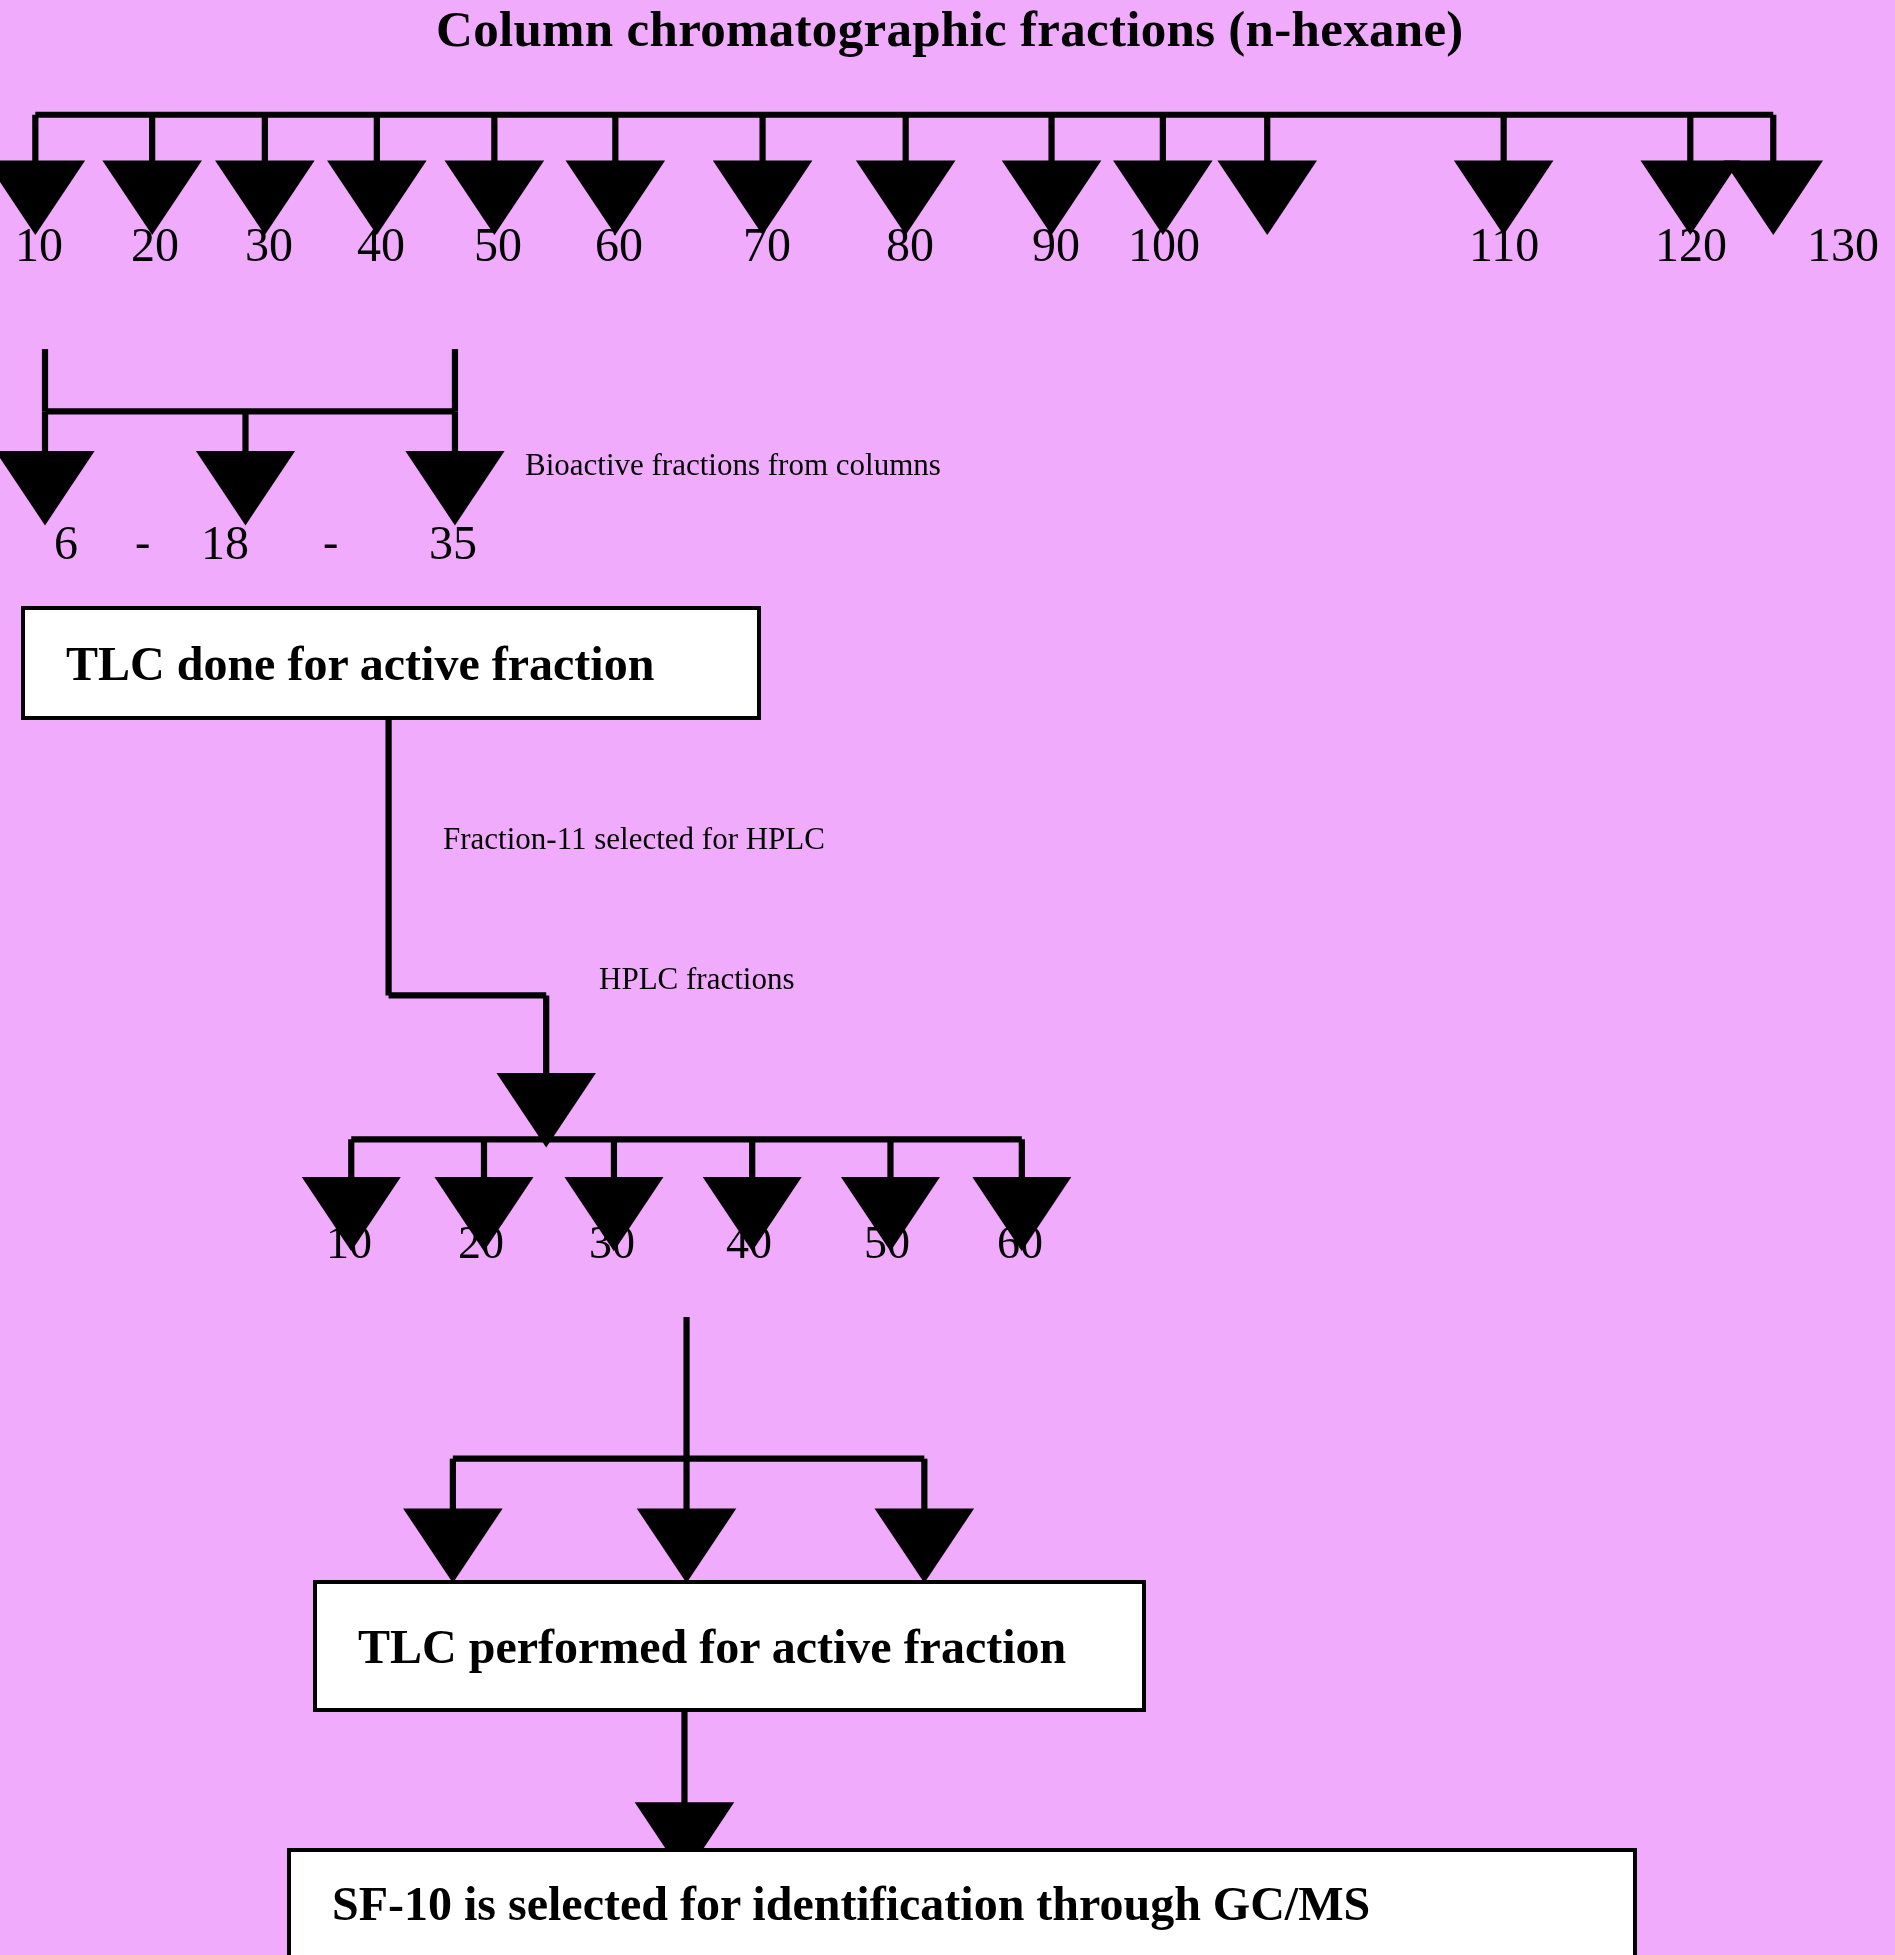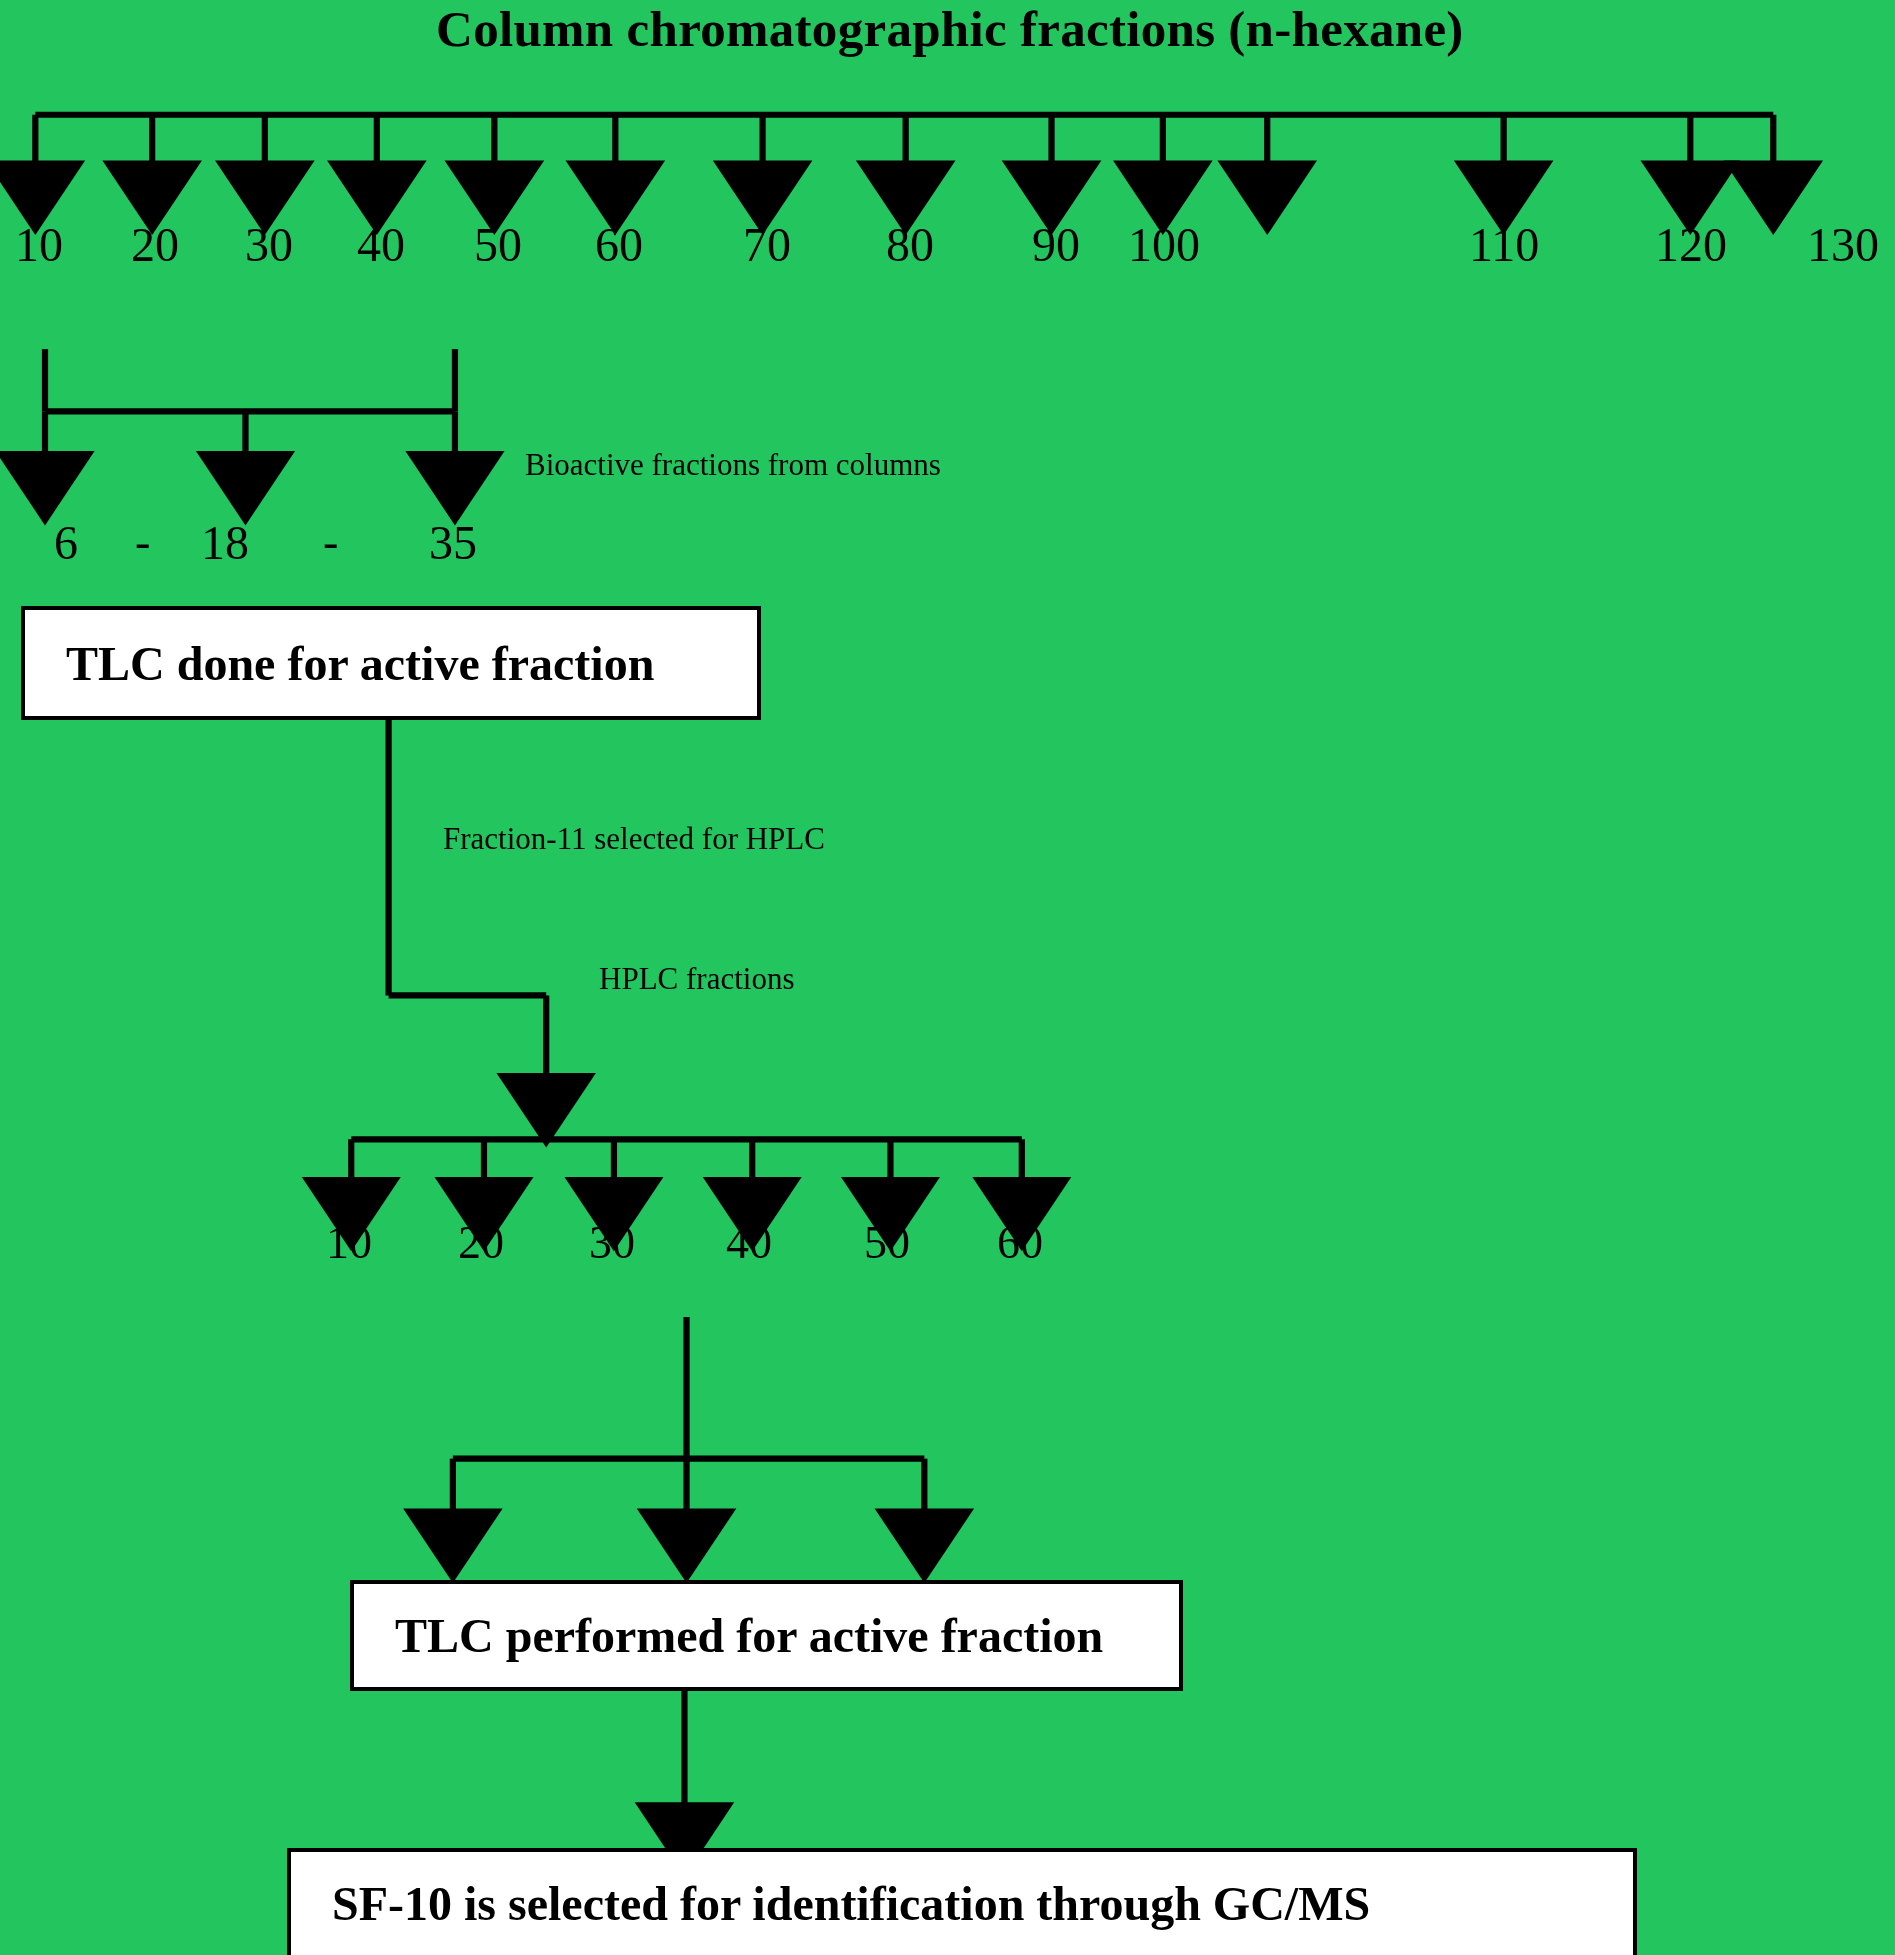--- a/index.html
+++ b/index.html
@@ -1,17 +1,17 @@
 <!DOCTYPE html>
 <html style="font-size:11px"><head>
 <meta charset="utf-8">
 <style>
   html,body{margin:0;padding:0;background:#ffffff;}
   body{font-family:"Liberation Serif","DejaVu Serif",serif;color:#000;}
-  #stage{position:relative;width:1895px;height:1955px;background:#22c55e;overflow:hidden;}
+  #stage{position:relative;width:1895px;height:1955px;background:#f0abfc;overflow:hidden;}
   svg.lines{position:absolute;left:0;top:0;width:1895px;height:1955px;pointer-events:none;}
   .txt{position:absolute;white-space:nowrap;color:#000;line-height:1;}
   .title{font-weight:bold;font-size:51px;letter-spacing:0.3px;}
   .num{font-size:48px;}
   .numsm{font-size:46px;}
   .lbl{font-size:31px;}
   .boxtext{font-weight:bold;font-size:48px;}
   .box{position:absolute;border:4.8px solid #000;background:#fff;box-sizing:border-box;
        display:flex;align-items:center;}
   .box > span{padding-left:41px;}
@@ -112,21 +112,21 @@
   <div class="txt numsm" style="left:589px;top:1220px;">30</div>
   <div class="txt numsm" style="left:726px;top:1220px;">40</div>
   <div class="txt numsm" style="left:864px;top:1220px;">50</div>
   <div class="txt numsm" style="left:997px;top:1220px;">60</div>
 
 
   <div class="txt numsm" style="left:387px;top:1575px;">SF-09</div>
   <div class="txt numsm" style="left:622px;top:1575px;">SF-10</div>
   <div class="txt numsm" style="left:863px;top:1575px;">SF-13</div>
 
-  <div class="box" style="left:313px;top:1580px;width:833px;height:111px;margin-left:37px;">
+  <div class="box" style="left:313px;top:1580px;width:833px;height:132px;">
     <span class="boxtext">TLC performed for active fraction</span>
   </div>
 
   <div class="box" style="left:287px;top:1816px;width:1350px;height:111px;margin-top:32px;">
     <span class="boxtext">SF-10 is selected for identification through GC/MS</span>
   </div>
 
 </div>
 
 

